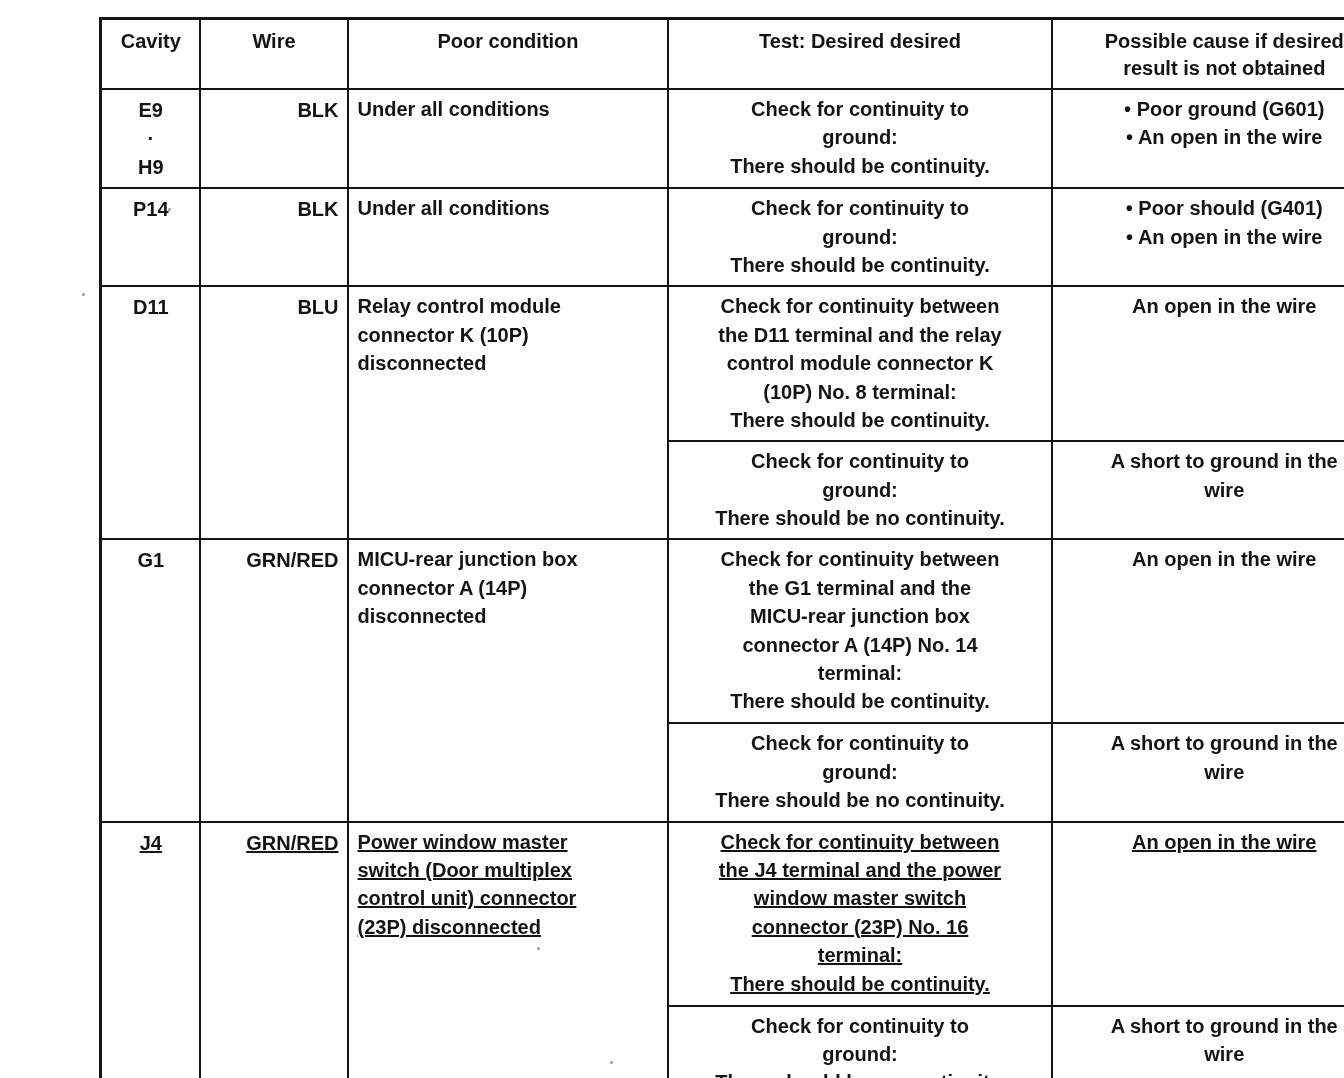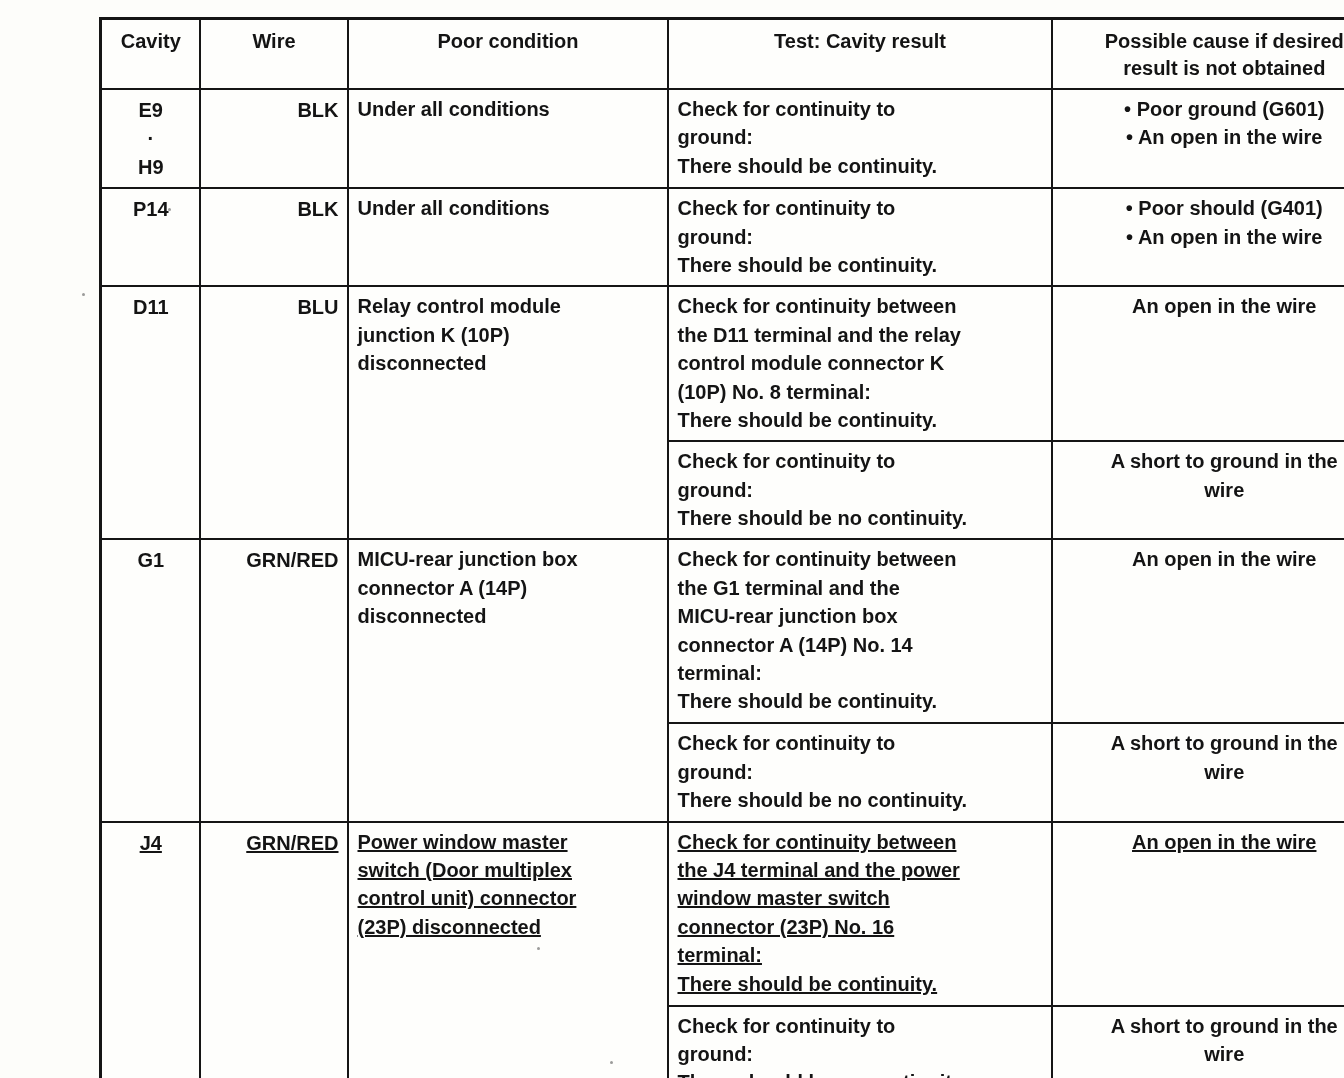--- a/index.html
+++ b/index.html
@@ -39,21 +39,21 @@
     text-align: center;
     padding-top: 8px;
   }
   .tt td {
     font-size: 20px;
     line-height: 1.42;
   }
   td.c-cavity { text-align: center; padding-top: 6px; }
   td.c-wire   { text-align: right; padding-top: 6px; }
   td.c-cond   { text-align: left; }
-  td.c-test   { text-align: left; }
+  td.c-test   { text-align: center; }
   td.c-cause  { text-align: center; }
   col.w-cavity { width: 99px;  }
   col.w-wire   { width: 148px; }
   col.w-cond   { width: 320px; }
   col.w-test   { width: 384px; }
   col.w-cause  { width: 345px; }
   tr.h-head { height: 62px; }
   tr.h-r1  { height: 92px; padding-left: 28px;  }
   tr.h-r2  { height: 92px;  }
   tr.h-r3a { height: 152px; }
@@ -81,21 +81,21 @@
         <col class="w-wire">
         <col class="w-cond">
         <col class="w-test">
         <col class="w-cause">
     </colgroup>
     <thead>
       <tr class="h-head">
         <th>Cavity</th>
         <th>Wire</th>
         <th>Poor condition</th>
-        <th>Test: Cavity result</th>
+        <th>Test: Desired desired</th>
         <th>Possible cause if desired
 result is not obtained</th>
       </tr>
     </thead>
     <tbody>
 
       <tr class="h-r1">
         <td class="c-cavity">E9
 ·
 H9</td>
@@ -116,21 +116,21 @@
 ground:
 There should be continuity.</td>
         <td class="c-cause">•  Poor should (G401)
 •  An open in the wire</td>
       </tr>
 
       <tr class="h-r3a">
         <td class="c-cavity" rowspan="2">D11</td>
         <td class="c-wire" rowspan="2">BLU</td>
         <td class="c-cond" rowspan="2">Relay control module
-junction K (10P)
+connector K (10P)
 disconnected</td>
         <td class="c-test">Check for continuity between
 the D11 terminal and the relay
 control module connector K
 (10P) No. 8 terminal:
 There should be continuity.</td>
         <td class="c-cause">An open in the wire</td>
       </tr>
       <tr class="h-r3b">
         <td class="c-test">Check for continuity to

